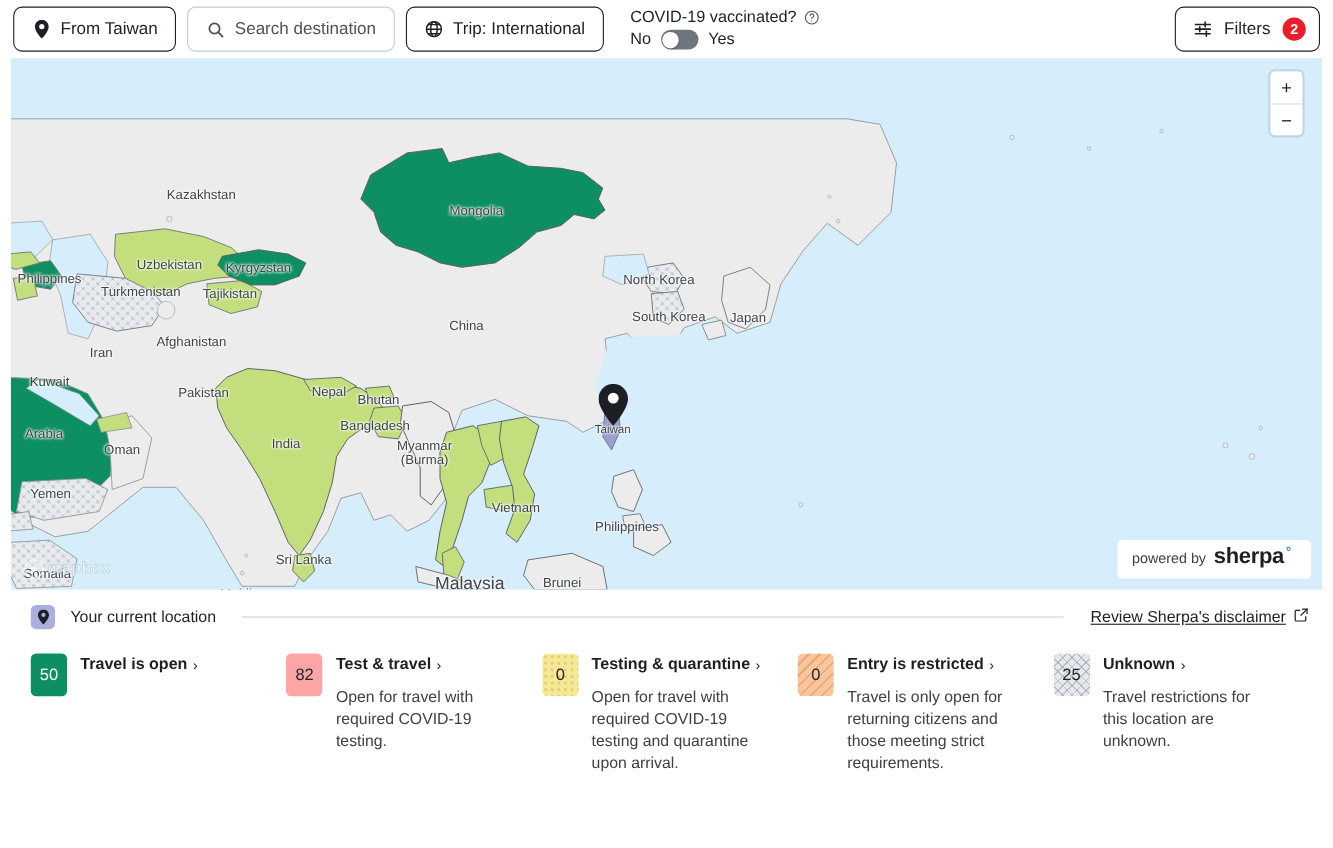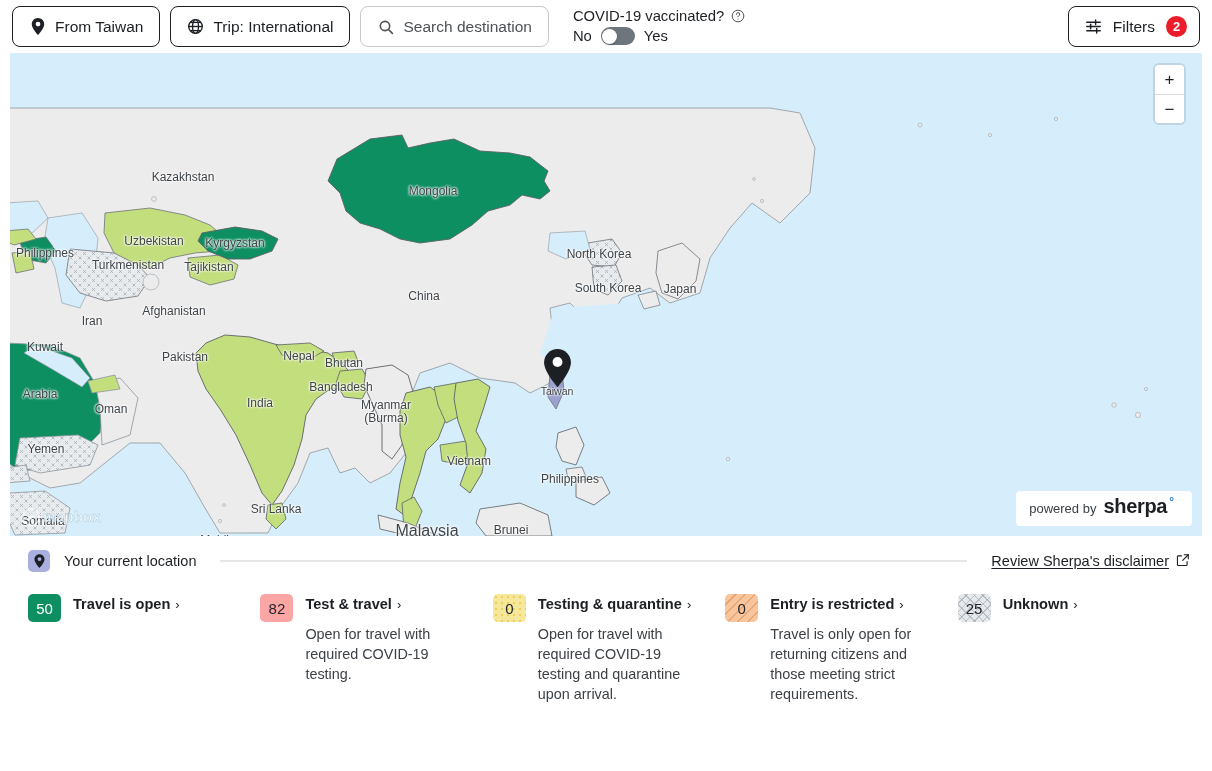--- a/index.html
+++ b/index.html
@@ -148,21 +148,21 @@
   .disclaimer .dtext { text-decoration: underline; text-underline-offset: 2px; }
 
   
   .legend {
     display: flex;
     padding: 10px 22px 0 28px;
     gap: 0;
   }
   .legend-col { flex: 1 1 0; display: flex; gap: 12px; padding-right: 18px; }
   .swatch {
-    width: 33px; height: 28px; border-radius: 5px;
+    width: 33px; height: 39px; border-radius: 5px;
     flex: 0 0 auto;
     display: flex; align-items: center; justify-content: center;
     font-size: 15px; font-weight: 400;
     position: relative; overflow: hidden;
   }
   .swatch span { position: relative; z-index: 2; }
   .sw-open { background: #0d8f62; color: #ffffff; }
   .sw-test { background: #fca5a5; color: #21262b; }
   .sw-quar {
     background: #f6e89a; color: #21262b;
@@ -202,43 +202,43 @@
 <div class="toolbar">
 
 
   <button class="pill">
     <span class="glyph">
       <svg width="14" height="17" viewBox="0 0 24 30" fill="#1c1f23">
           <path d="M12 0C5.9 0 1 4.9 1 11c0 7.8 11 19 11 19s11-11.2 11-19C23 4.9 18.1 0 12 0zm0 15a4.2 4.2 0 1 1 0-8.4 4.2 4.2 0 0 1 0 8.4z"></path>
         </svg>
     </span>
     <span>From Taiwan</span>
+  </button>
+
+  <button class="pill muted">
+    <span class="glyph">
+      <svg width="16" height="16" viewBox="0 0 24 24" fill="none" stroke="#4d5156" stroke-width="2.4" stroke-linecap="round">
+          <circle cx="10.5" cy="10.5" r="7"></circle>
+          <line x1="15.8" y1="15.8" x2="21.5" y2="21.5"></line>
+        </svg>
+    </span>
+    <span>Search destination</span>
   </button>
 
   <button class="pill">
     <span class="glyph">
       <svg width="17" height="17" viewBox="0 0 24 24" fill="none" stroke="#1c1f23" stroke-width="1.9">
           <circle cx="12" cy="12" r="9.6"></circle>
           <ellipse cx="12" cy="12" rx="4.2" ry="9.6"></ellipse>
           <line x1="2.4" y1="12" x2="21.6" y2="12"></line>
           <line x1="4.2" y1="6.2" x2="19.8" y2="6.2"></line>
           <line x1="4.2" y1="17.8" x2="19.8" y2="17.8"></line>
         </svg>
     </span>
     <span>Trip: International</span>
-  </button>
-
-  <button class="pill muted">
-    <span class="glyph">
-      <svg width="16" height="16" viewBox="0 0 24 24" fill="none" stroke="#4d5156" stroke-width="2.4" stroke-linecap="round">
-          <circle cx="10.5" cy="10.5" r="7"></circle>
-          <line x1="15.8" y1="15.8" x2="21.5" y2="21.5"></line>
-        </svg>
-    </span>
-    <span>Search destination</span>
   </button>
 
   <div class="vacc">
     <div class="vacc-top">
       <span>COVID-19 vaccinated?</span>
       <span>
         <svg class="help-icon" viewBox="0 0 24 24" fill="none" stroke="#50555a" stroke-width="1.7">
             <circle cx="12" cy="12" r="10"></circle>
             <path d="M9.2 9.1a2.9 2.9 0 1 1 3.6 2.8c-.7.2-.8.8-.8 1.5" stroke-linecap="round"></path>
             <circle cx="12" cy="17" r=".9" fill="#50555a" stroke="none"></circle>
@@ -516,15 +516,15 @@
           <span class="chev">›</span>
         </div><div class="legend-desc">Travel is only open for returning citizens and those meeting strict requirements.</div></div>
     </div>
     <div class="legend-col">
       <div class="swatch sw-unk">
         <span>25</span>
       </div>
       <div class="legend-body"><div class="legend-title">
           <span>Unknown</span>
           <span class="chev">›</span>
-        </div></div>
+        </div><div class="legend-desc">Travel restrictions for this location are unknown.</div></div>
     </div>
   </div>
 
 </body></html>

